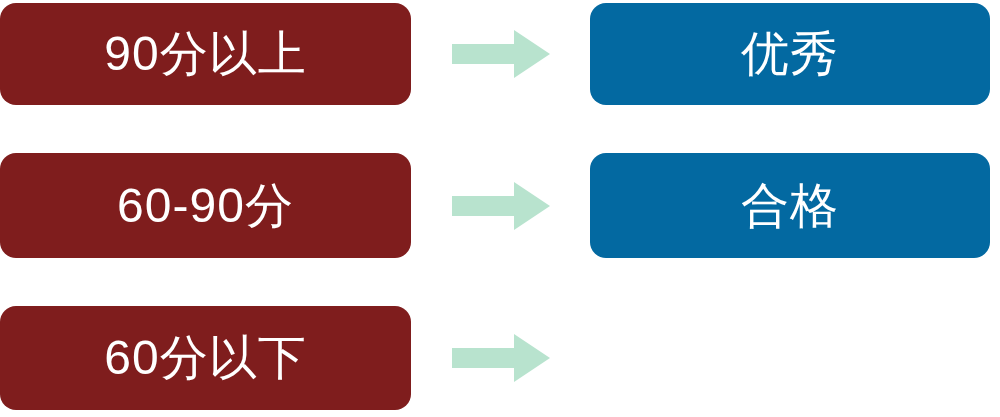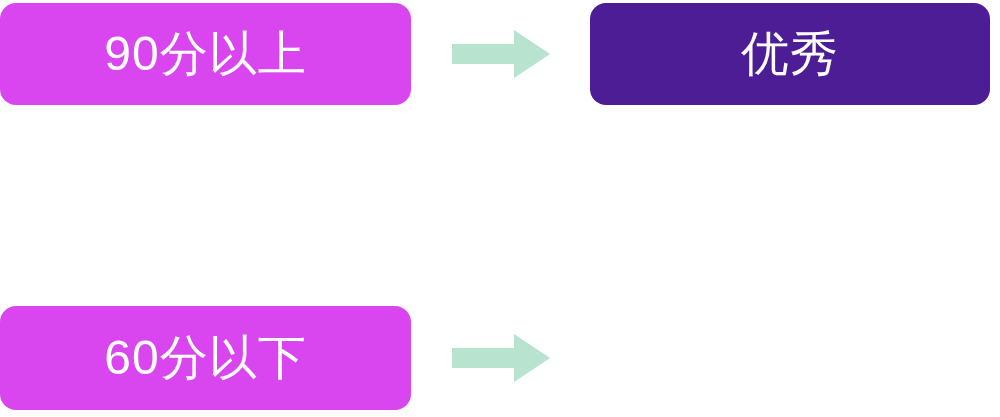--- a/index.html
+++ b/index.html
@@ -33,35 +33,35 @@
   .mapping-row[data-row="0"] { top: 3px;   height: 102px; }
   .mapping-row[data-row="1"] { top: 153px; height: 105px; }
   .mapping-row[data-row="2"] { top: 306px; height: 104px; }
 
   .score-box {
     position: absolute;
     left: 0;
     top: 0;
     width: 411px;
     height: 100%;
-    background: #d946ef;
+    background: #7f1d1d;
     border-radius: 16px;
     display: flex;
     align-items: center;
     justify-content: center;
     box-sizing: border-box;
   }
 
   .result-box {
     position: absolute;
     left: 590px;
     top: 0;
     width: 400px;
     height: 100%;
-    background: #4c1d95;
+    background: #0369a1;
     border-radius: 16px;
     display: flex;
     align-items: center;
     justify-content: center;
     box-sizing: border-box;
   }
 
   .box-label {
     color: #ffffff;
     font-size: 48px;
@@ -100,20 +100,33 @@
     <div class="arrow-wrap">
       <svg viewBox="0 0 98 48" xmlns="http://www.w3.org/2000/svg" aria-hidden="true">
         <polygon points="0,14 62,14 62,0 98,24 62,48 62,34 0,34" fill="#b8e3ce"></polygon>
       </svg>
     </div>
     <div class="result-box">
       <span class="box-label">优秀</span>
     </div>
   </div>
 
+  <div class="mapping-row" data-row="1">
+    <div class="score-box">
+      <span class="box-label">60-90分</span>
+    </div>
+    <div class="arrow-wrap">
+      <svg viewBox="0 0 98 48" xmlns="http://www.w3.org/2000/svg" aria-hidden="true">
+        <polygon points="0,14 62,14 62,0 98,24 62,48 62,34 0,34" fill="#b8e3ce"></polygon>
+      </svg>
+    </div>
+    <div class="result-box">
+      <span class="box-label">合格</span>
+    </div>
+  </div>
 
   <div class="mapping-row" data-row="2">
     <div class="score-box">
       <span class="box-label">60分以下</span>
     </div>
     <div class="arrow-wrap">
       <svg viewBox="0 0 98 48" xmlns="http://www.w3.org/2000/svg" aria-hidden="true">
         <polygon points="0,14 62,14 62,0 98,24 62,48 62,34 0,34" fill="#b8e3ce"></polygon>
       </svg>
     </div>

